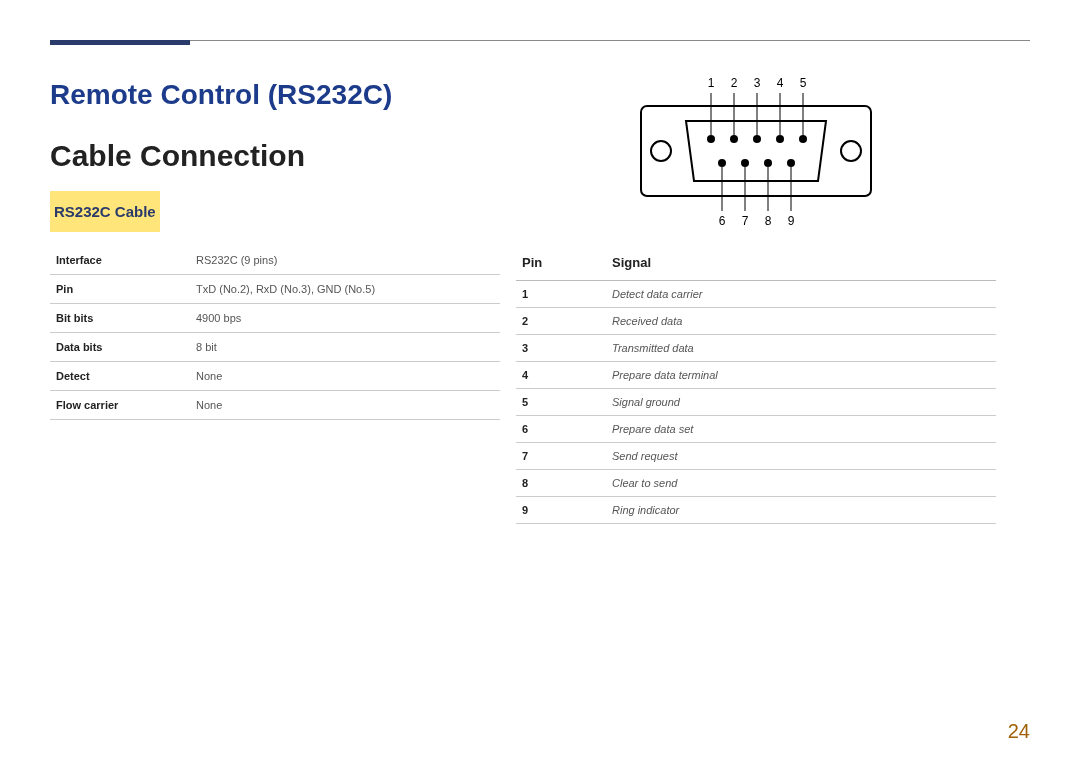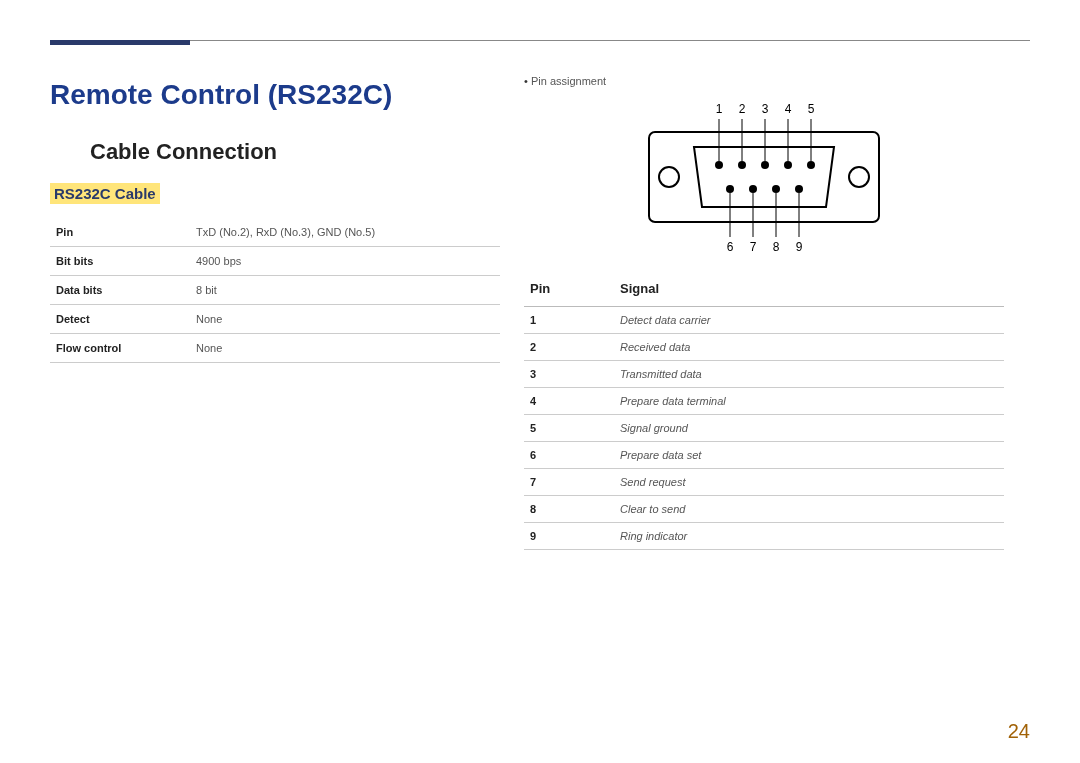--- a/index.html
+++ b/index.html
@@ -20,49 +20,48 @@
       position: absolute;
       top: 40px;
       left: 50px;
       width: 140px;
       height: 5px;
       background: #2a3a6a;
     }
     .content {
       margin-top: 30px;
       display: flex;
-      gap: 24px;
+      gap: 16px;
     }
     .col-left {
       width: 450px;
     }
     .col-right {
       width: 480px;
     }
     h1 {
       color: #1c3b8b;
       font-size: 28px;
       font-weight: bold;
       margin-bottom: 28px;
       margin-top: 8px;
     }
     h2 {
-      font-size: 22px;
+      font-size: 30px;
       font-weight: bold;
       color: #222;
       margin-bottom: 18px;
-      margin-left: 40px;
     }
     h3 {
       font-size: 15px;
       font-weight: bold;
       color: #2a3a6a;
       background: #ffe57a;
       display: inline-block;
-      padding: 2px 4px;
+      padding: 12px 4px;
       margin-bottom: 14px;
     }
     .spec-table {
       width: 100%;
       border-collapse: collapse;
       font-size: 11px;
     }
     .spec-table td {
       padding: 8px 6px;
       border-bottom: 1px solid #ccc;
@@ -133,45 +132,48 @@
 <div class="top-rule"></div>
 
 <div class="content">
   <div class="col-left">
     <h1>Remote Control (RS232C)</h1>
     <h2>Cable Connection</h2>
     <h3>RS232C Cable</h3>
     <table class="spec-table">
       <tbody>
         <tr>
+            <td class="label">Interface</td>
+            <td class="value">RS232C (9 pins)</td>
+          </tr>
+        <tr>
             <td class="label">Pin</td>
             <td class="value">TxD (No.2), RxD (No.3), GND (No.5)</td>
           </tr>
         <tr>
             <td class="label">Bit bits</td>
             <td class="value">4900 bps</td>
           </tr>
         <tr>
             <td class="label">Data bits</td>
             <td class="value">8 bit</td>
           </tr>
         <tr>
             <td class="label">Detect</td>
             <td class="value">None</td>
           </tr>
         <tr>
-            <td class="label">Flow control</td>
+            <td class="label">Flow carrier</td>
             <td class="value">None</td>
           </tr>
       </tbody>
     </table>
   </div>
 
   <div class="col-right">
-    <div class="bullet-note">Pin assignment</div>
 
     <svg class="connector-diagram" width="260" height="160" viewBox="0 0 260 160">
 
       <rect x="15" y="35" width="230" height="90" rx="6" ry="6" fill="none" stroke="#000" stroke-width="2"></rect>
 
       <circle cx="35" cy="80" r="10" fill="none" stroke="#000" stroke-width="2"></circle>
       <circle cx="225" cy="80" r="10" fill="none" stroke="#000" stroke-width="2"></circle>
 
       <path d="M60 50 L200 50 L192 110 L68 110 Z" fill="none" stroke="#000" stroke-width="2"></path>
 

